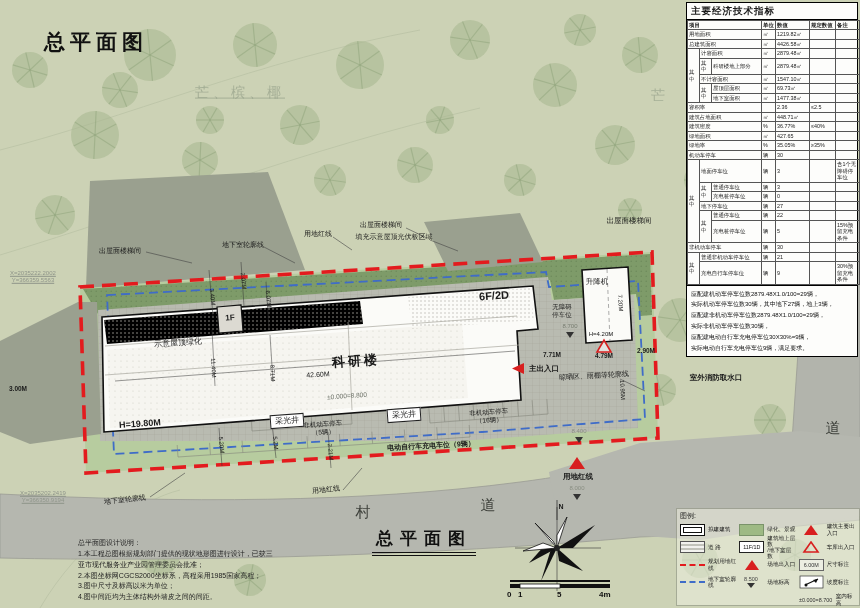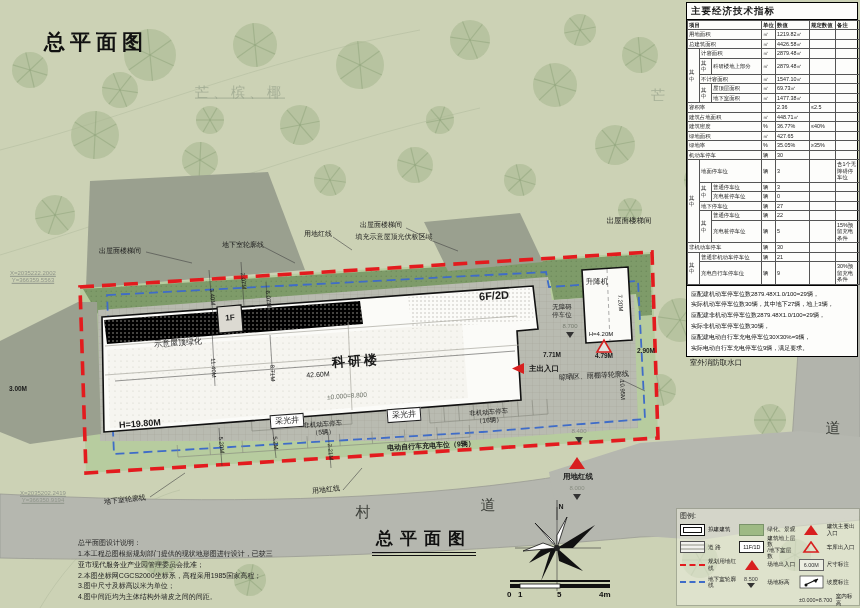--- a/index.html
+++ b/index.html
@@ -497,21 +497,21 @@
       <div class="plbl" style="left: 562px; top: 311px; font-size: 6.5px; transform: translate(-50%, -50%) rotate(0deg);">无障碍
 停车位</div>
       <div class="plbl" style="left: 597px; top: 281px; font-size: 7.5px; transform: translate(-50%, -50%) rotate(0deg);">升降机</div>
       <div class="plbl" style="left: 620px; top: 303px; font-size: 6px; transform: translate(-50%, -50%) rotate(86deg);">7.20M</div>
       <div class="plbl" style="left: 601px; top: 335px; font-size: 6px; transform: translate(-50%, -50%) rotate(0deg);">H=4.20M</div>
       <div class="plbl" style="left: 570px; top: 327px; font-size: 6px; color: rgb(119, 124, 112); transform: translate(-50%, -50%) rotate(0deg);">8.700</div>
       <div class="plbl" style="left: 604px; top: 356px; font-size: 6.5px; font-weight: bold; transform: translate(-50%, -50%) rotate(0deg);">4.79M</div>
       <div class="plbl" style="left: 646px; top: 351px; font-size: 6.5px; font-weight: bold; transform: translate(-50%, -50%) rotate(0deg);">2.90M</div>
       <div class="plbl" style="left: 622px; top: 390px; font-size: 6px; transform: translate(-50%, -50%) rotate(87deg);">10.95M</div>
       <div class="plbl" style="left: 629px; top: 220px; font-size: 7.5px; transform: translate(-50%, -50%) rotate(0deg);">出屋面楼梯间</div>
-      <div class="plbl" style="left: 716px; top: 362px; font-size: 7.5px; transform: translate(-50%, -50%) rotate(0deg);">室外消防取水口</div>
+      <div class="plbl" style="left: 716px; top: 377px; font-size: 7.5px; transform: translate(-50%, -50%) rotate(0deg); font-weight: bold;">室外消防取水口</div>
       <div class="plbl" style="left: 120px; top: 251px; font-size: 7px; transform: translate(-50%, -50%) rotate(0deg);">出屋面楼梯间</div>
       <div class="plbl" style="left: 243px; top: 245px; font-size: 7px; transform: translate(-50%, -50%) rotate(0deg);">地下室轮廓线</div>
       <div class="plbl" style="left: 318px; top: 234px; font-size: 7px; transform: translate(-50%, -50%) rotate(0deg);">用地红线</div>
       <div class="plbl" style="left: 381px; top: 225px; font-size: 7px; transform: translate(-50%, -50%) rotate(0deg);">出屋面楼梯间</div>
       <div class="plbl" style="left: 394px; top: 237px; font-size: 7px; transform: translate(-50%, -50%) rotate(0deg);">填充示意屋顶光伏板区域</div>
       <div class="plbl" style="left: 125px; top: 500px; font-size: 7px; transform: translate(-50%, -50%) rotate(-6deg);">地下室轮廓线</div>
       <div class="plbl" style="left: 326px; top: 490px; font-size: 7px; transform: translate(-50%, -50%) rotate(-6deg);">用地红线</div>
       <div class="plbl" style="left: 10px; top: 277px; font-size: 6px; color: rgb(143, 149, 138); text-decoration: underline; transform: translate(0px, -50%) rotate(0deg);">X=2035222.2002
 Y=366359.5563</div>
       <div class="plbl" style="left: 20px; top: 497px; font-size: 6px; color: rgb(143, 149, 138); text-decoration: underline; transform: translate(0px, -50%) rotate(0deg);">X=2035202.2419

